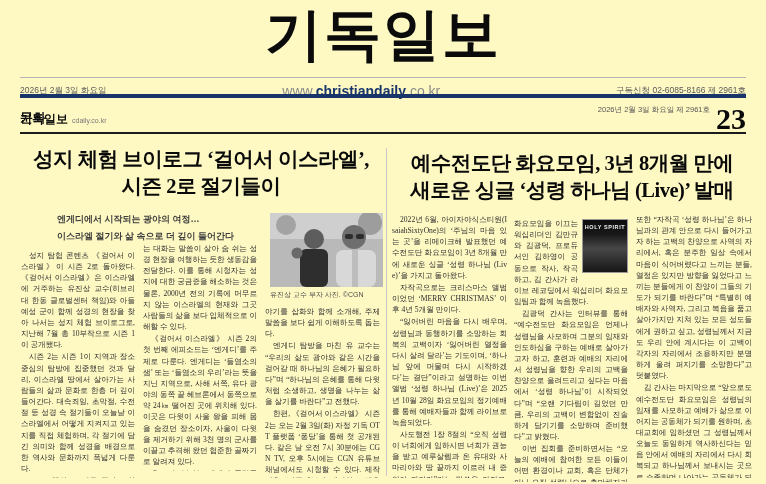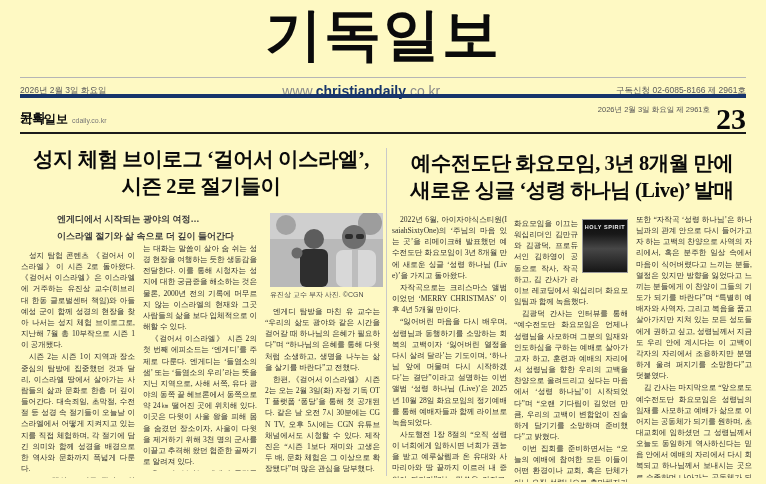--- a/index.html
+++ b/index.html
@@ -126,20 +126,21 @@
     <p>성지 탐험 콘텐츠 《걸어서 이스라엘》이 시즌 2로 돌아왔다. 《걸어서 이스라엘》은 이스라엘에 거주하는 유진상 교수(히브리대 한동 글로벌센터 책임)와 아들 예성 군이 함께 성경의 현장을 찾아 나서는 성지 체험 브이로그로, 지난해 7월 총 10부작으로 시즌 1이 공개됐다.</p>
     <p>시즌 2는 시즌 1이 지역과 장소 중심의 탐방에 집중했던 것과 달리, 이스라엘 땅에서 살아가는 사람들의 삶과 문화로 한층 더 깊이 들어간다. 대속죄일, 초막절, 수전절 등 성경 속 절기들이 오늘날 이스라엘에서 어떻게 지켜지고 있는지를 직접 체험하며, 각 절기에 담긴 의미와 함께 성경을 배경으로 한 역사와 문화까지 폭넓게 다룬다.</p>
     <p>프로그램의 또 다른 관전 포인트인 부자(父子)의 케미스트리도 시즌 2에서 그대로 이어진다. 이스라엘에서 태어나 성장한 예성 군과 아버지 유진상 교수가 성경의 무대를 함께 걷고 탐험하며 나누</p>
   </div>
   <div class="col la-c2">
     <p class="cont">는 대화는 말씀이 살아 숨 쉬는 성경 현장을 여행하는 듯한 생동감을 전달한다. 이를 통해 시청자는 성지에 대한 궁금증을 해소하는 것은 물론, 2000년 전의 기록에 머무르지 않는 이스라엘의 현재와 그곳 사람들의 삶을 보다 입체적으로 이해할 수 있다.</p>
     <p>《걸어서 이스라엘》 시즌 2의 첫 번째 에피소드는 ‘엔게디’를 주제로 다룬다. 엔게디는 ‘들염소의 샘’ 또는 ‘들염소의 우리’라는 뜻을 지닌 지역으로, 사해 서쪽, 유다 광야의 동쪽 끝 헤브론에서 동쪽으로 약 24㎞ 떨어진 곳에 위치해 있다. 이곳은 다윗이 사울 왕을 피해 몸을 숨겼던 장소이자, 사울이 다윗을 제거하기 위해 3천 명의 군사를 이끌고 추격해 왔던 험준한 골짜기로 알려져 있다.</p>
     <p>유 교수 부자는 엔게디 국립공원(En Gedi National Park)의 척박한 광야를 하이킹하며, 다윗과 사울 사이에 얽힌 증오와 용서의 이야기를 묵상한다. 시편 24장, 특히 지명과 연관된 성경 이</p>
   </div>
   <div class="col la-c3">
+    <p class="cont">야기를 삽화와 함께 소개해, 주제 말씀을 보다 쉽게 이해하도록 돕는다.</p>
     <p>엔게디 탐방을 마친 유 교수는 “우리의 삶도 광야와 같은 시간을 걸어갈 때 하나님의 은혜가 필요하다”며 “하나님의 은혜를 통해 다윗처럼 소생하고, 생명을 나누는 삶을 살기를 바란다”고 전했다.</p>
     <p>한편, 《걸어서 이스라엘》 시즌 2는 오는 2월 3일(화) 자정 기독 OTT 플랫폼 ‘퐁당’을 통해 첫 공개된다. 같은 날 오전 7시 30분에는 CGN TV, 오후 5시에는 CGN 유튜브 채널에서도 시청할 수 있다. 제작진은 “시즌 1보다 재미와 고생은 두 배, 문화 체험은 그 이상으로 확장됐다”며 많은 관심을 당부했다.</p>
 
   </div>
 
   <div class="headline hl-right">
     <div>예수전도단 화요모임, 3년 8개월 만에</div>
     <div>새로운 싱글 ‘성령 하나님 (Live)’ 발매</div>
   </div>
 

